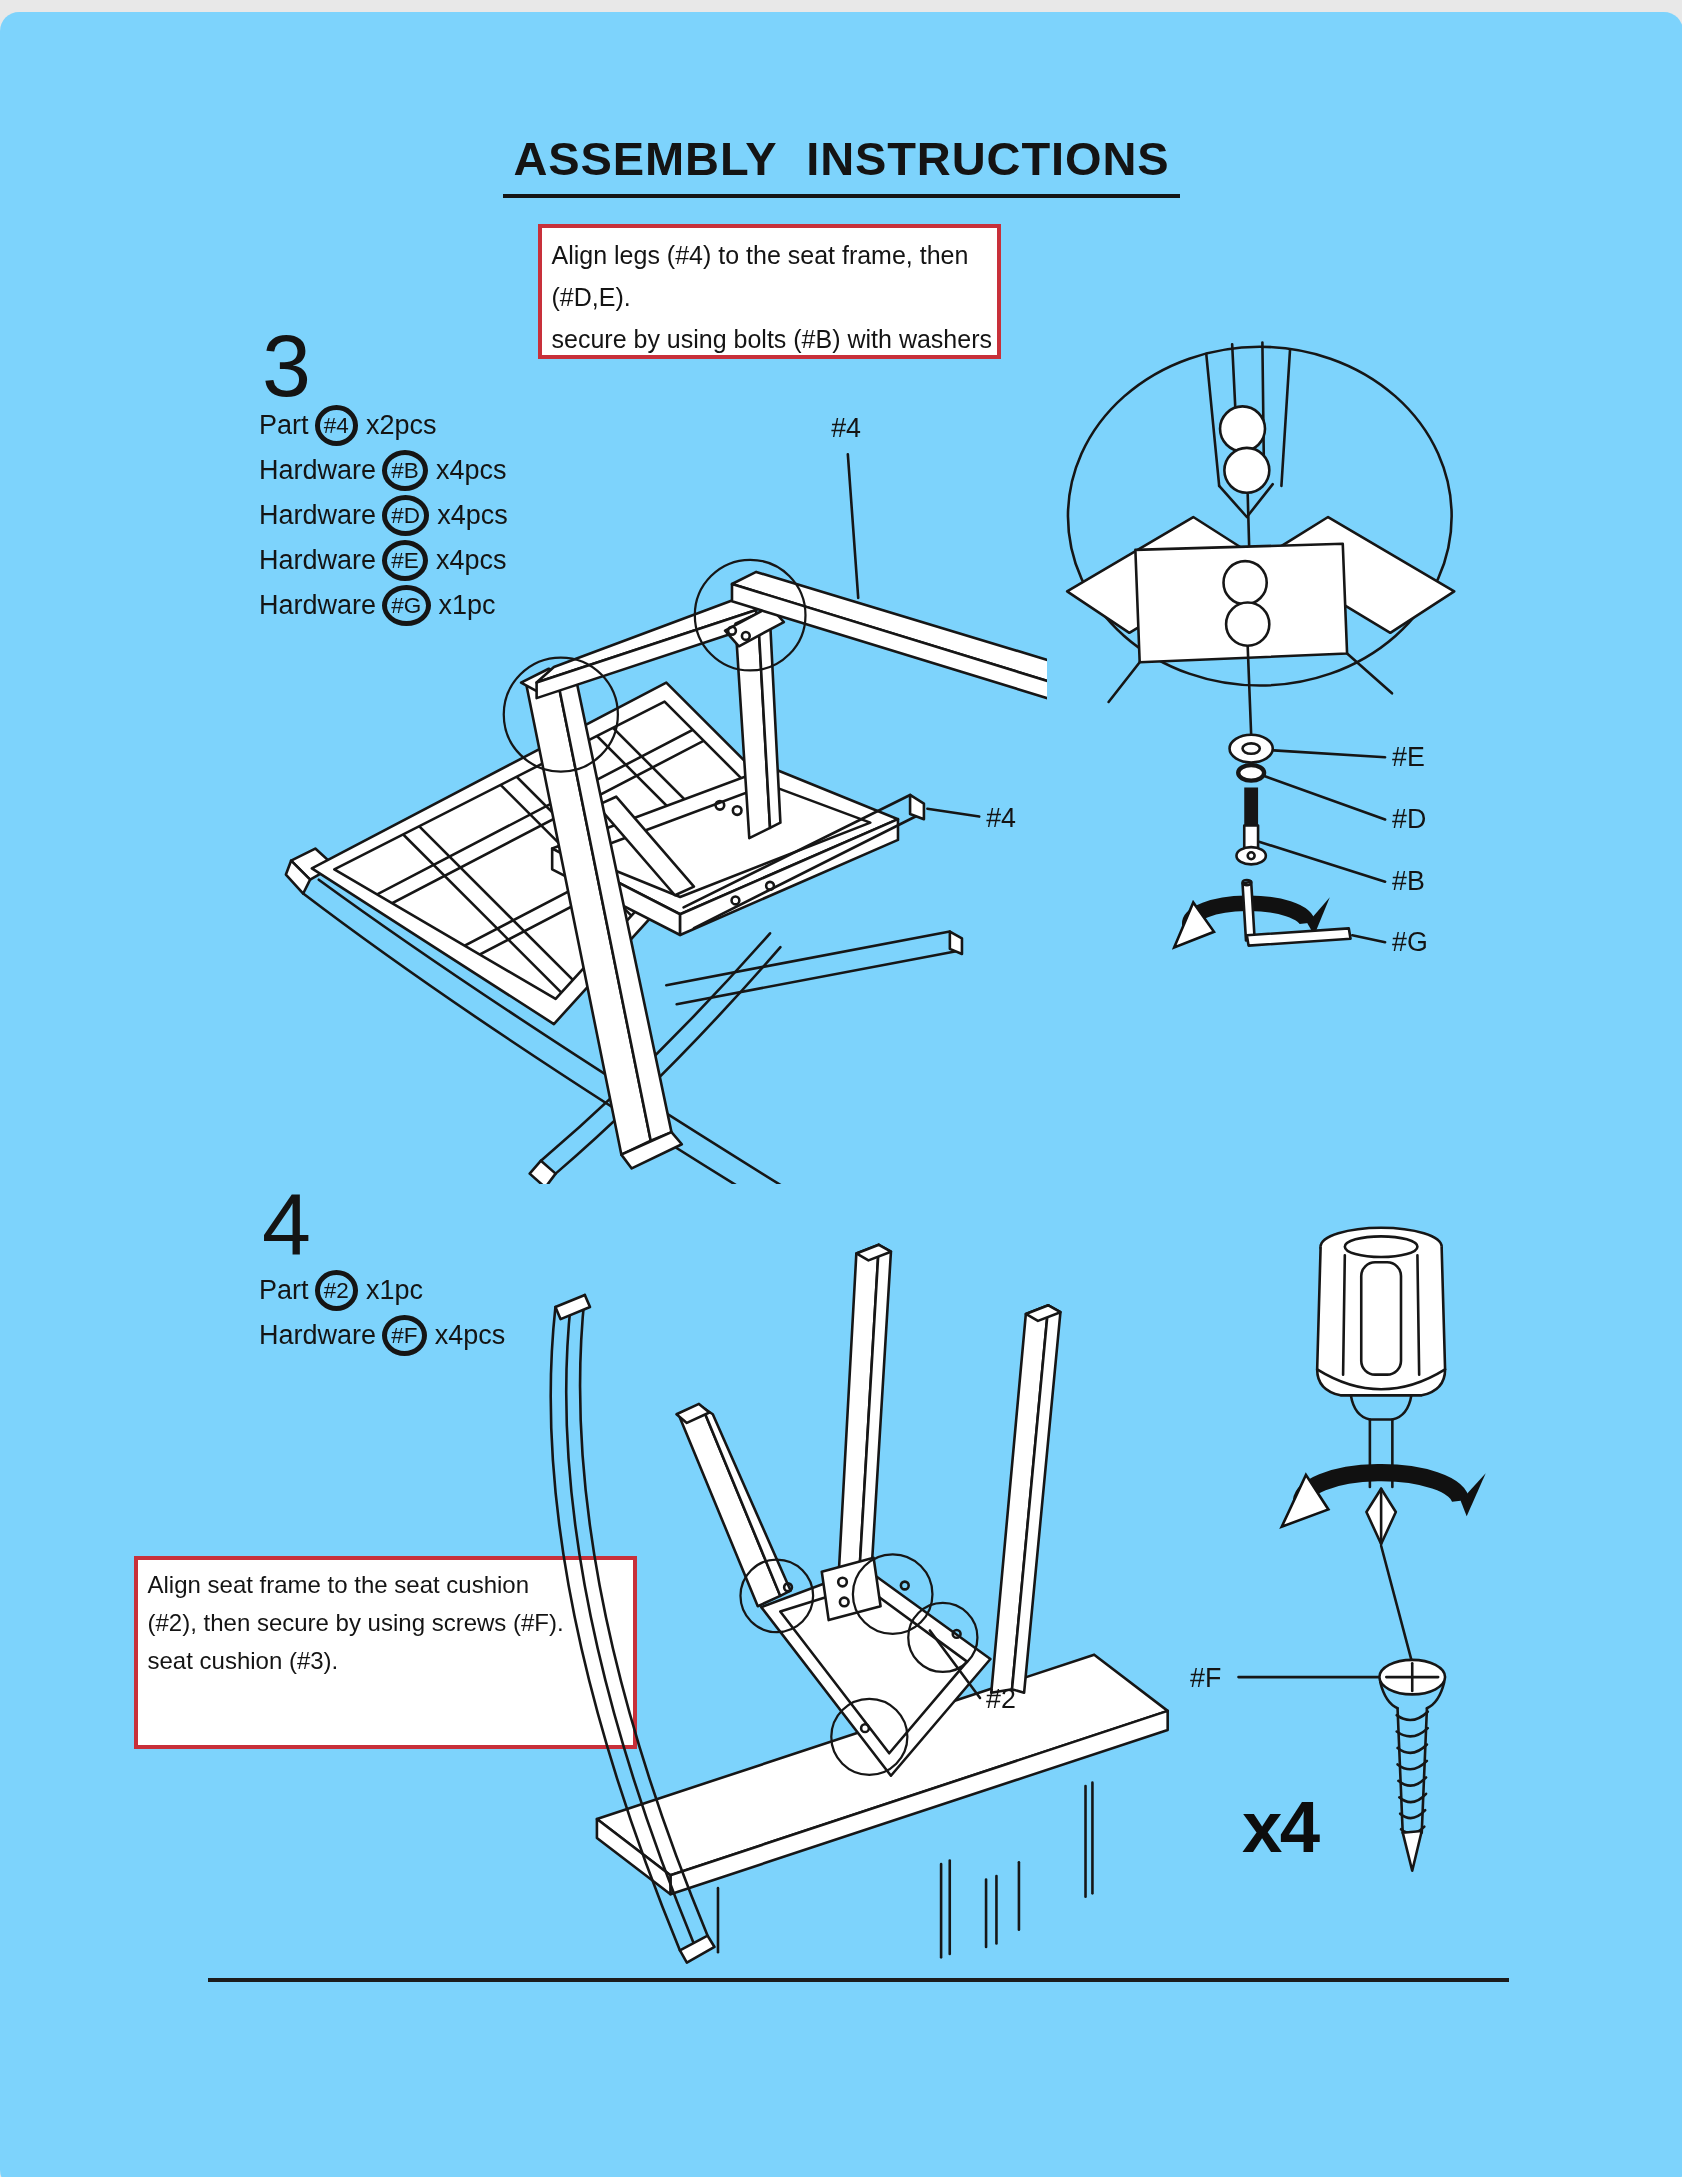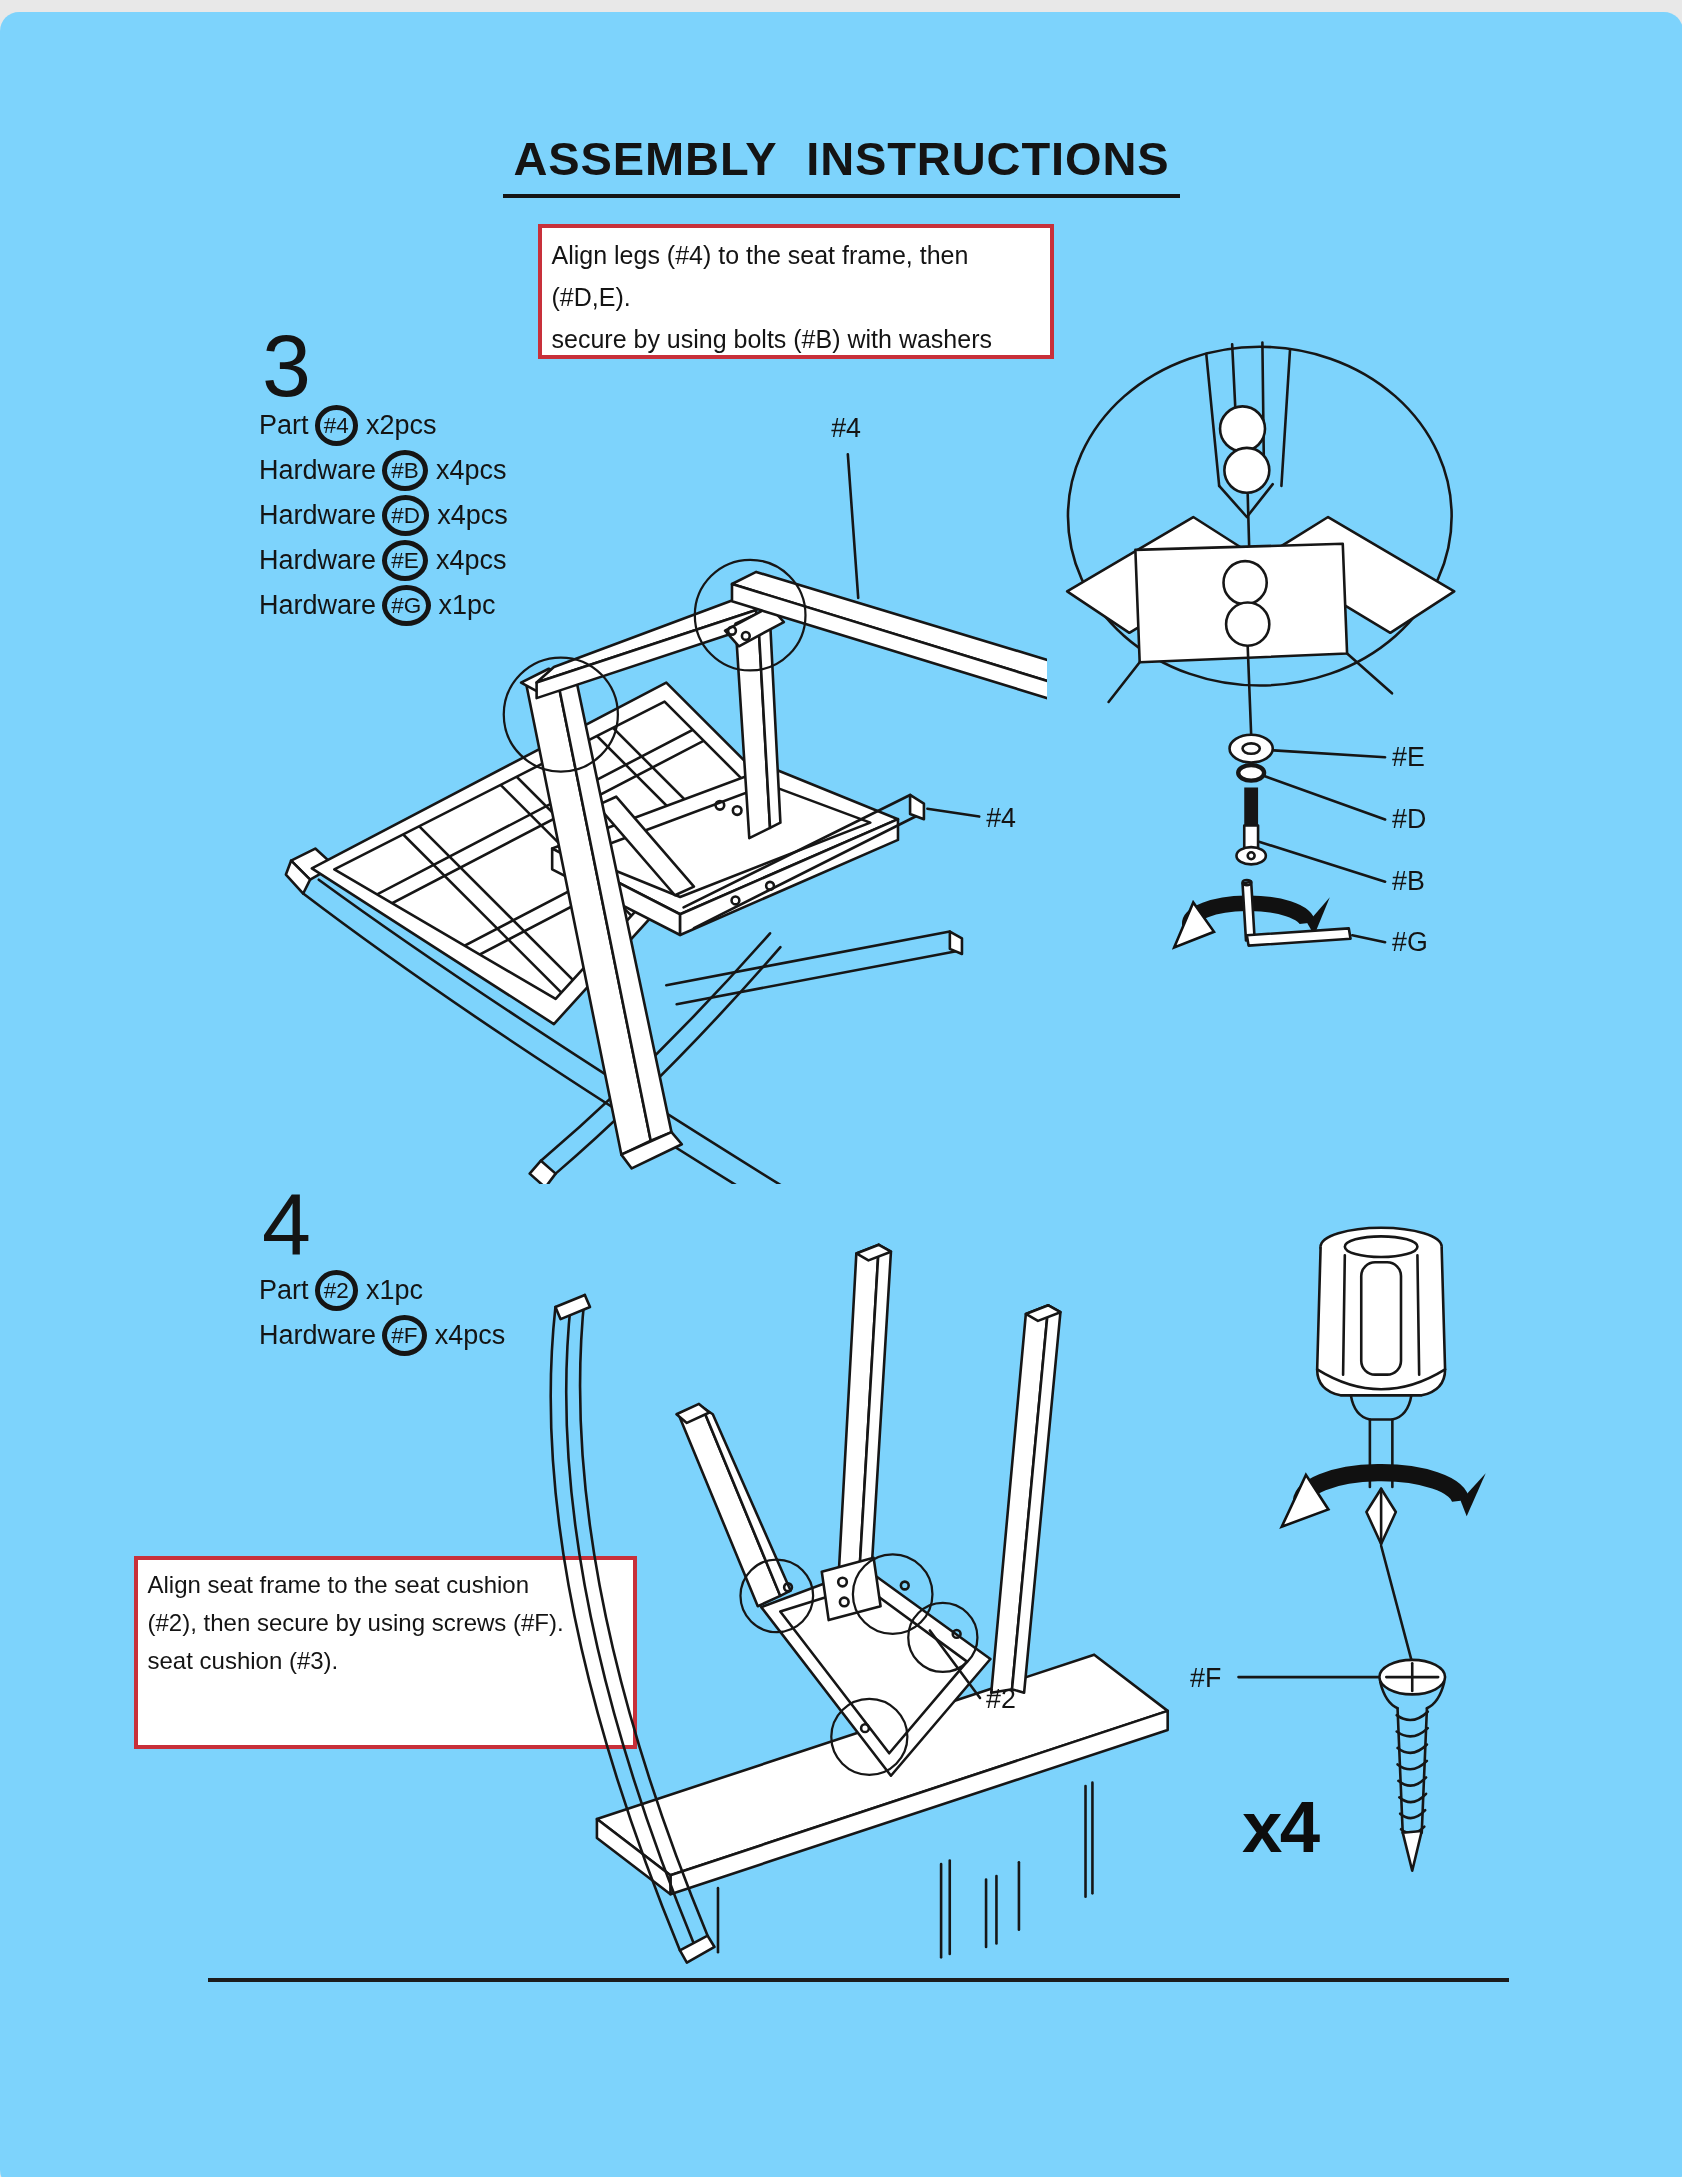--- a/index.html
+++ b/index.html
@@ -17,21 +17,21 @@
     display:inline-block; font-size:47px; font-weight:bold; letter-spacing:0.9px;
     word-spacing:15.6px; border-bottom:4.3px solid #151515; padding:0 10.4px 7.8px;
   }
 
   
   .redbox {
     border:4.3px solid #c8303a; background:#fff; box-sizing:border-box;
     padding:6px 9.5px;
   }
   .redbox div { white-space:nowrap; }
-  #box3 { left:538px; top:212px; width:516px; height:135px; font-size:25px; line-height:42px; }
+  #box3 { left:538px; top:212px; width:463px; height:135px; font-size:25px; line-height:42px; }
   #box4 { left:134px; top:1544px; width:503px; height:193px; font-size:24px; line-height:38px; }
 
   
   .stepnum { font-size:88px; line-height:1; }
   #num3 { left:262px; top:310px; }
   #num4 { left:262px; top:1169px; }
 
   
   .plist { display:flex; flex-direction:column; }
   #plist3 { left:259px; top:391px; }

